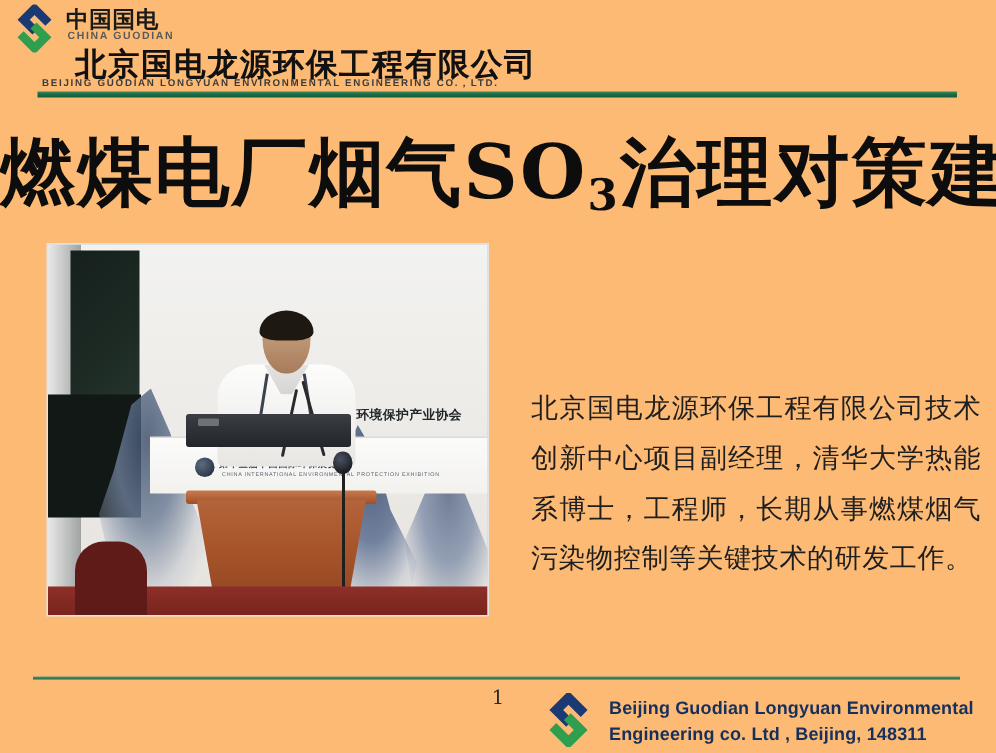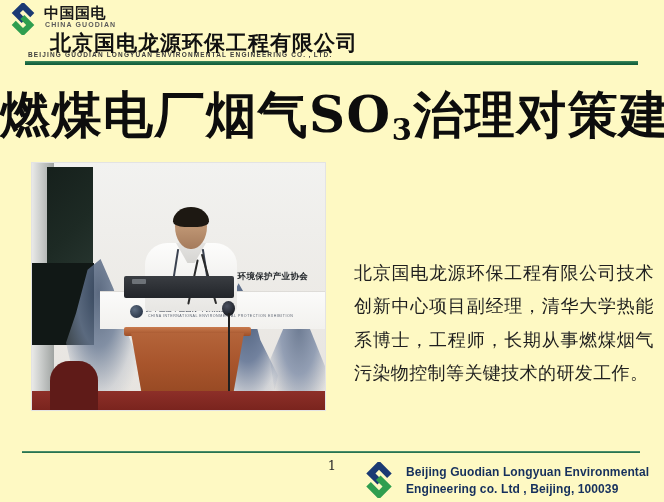--- a/index.html
+++ b/index.html
@@ -5,21 +5,21 @@
   * { box-sizing: border-box; margin: 0; padding: 0; }
   html, body {
     width: 664px; height: 502px;
     background: #ffffff;
     font-family: "Liberation Sans", "DejaVu Sans", sans-serif;
     overflow: hidden;
   }
   #slide {
     position: relative;
     width: 664px; height: 502px;
-    background: #fef9c3;
+    background: #fdba74;
   }
 
   
   .hdr-logo {
     position: absolute; left: 6px; top: 3px;
     width: 34px; height: 32px;
   }
   .hdr-brand-cn {
     position: absolute; left: 44px; top: 4px;
     font-size: 15px; font-weight: 700; color: #1a1a1a;
@@ -334,16 +334,16 @@
 
   <svg class="ftr-logo" viewBox="0 0 100 100">
     <g transform="rotate(45 50 50)">
       <path d="M12 12 H62 V30 H30 V44 H56 V62 H12 Z" fill="#1b3a73"></path>
       <path d="M88 88 H38 V70 H70 V56 H44 V38 H88 Z" fill="#2f9e4f"></path>
     </g>
   </svg>
 
   <div class="ftr-text">
     <div>Beijing Guodian Longyuan Environmental</div>
-    <div>Engineering co. Ltd , Beijing, 100039</div>
+    <div>Engineering co. Ltd , Beijing, 148311</div>
   </div>
 
 </div>
 
 </body></html>

